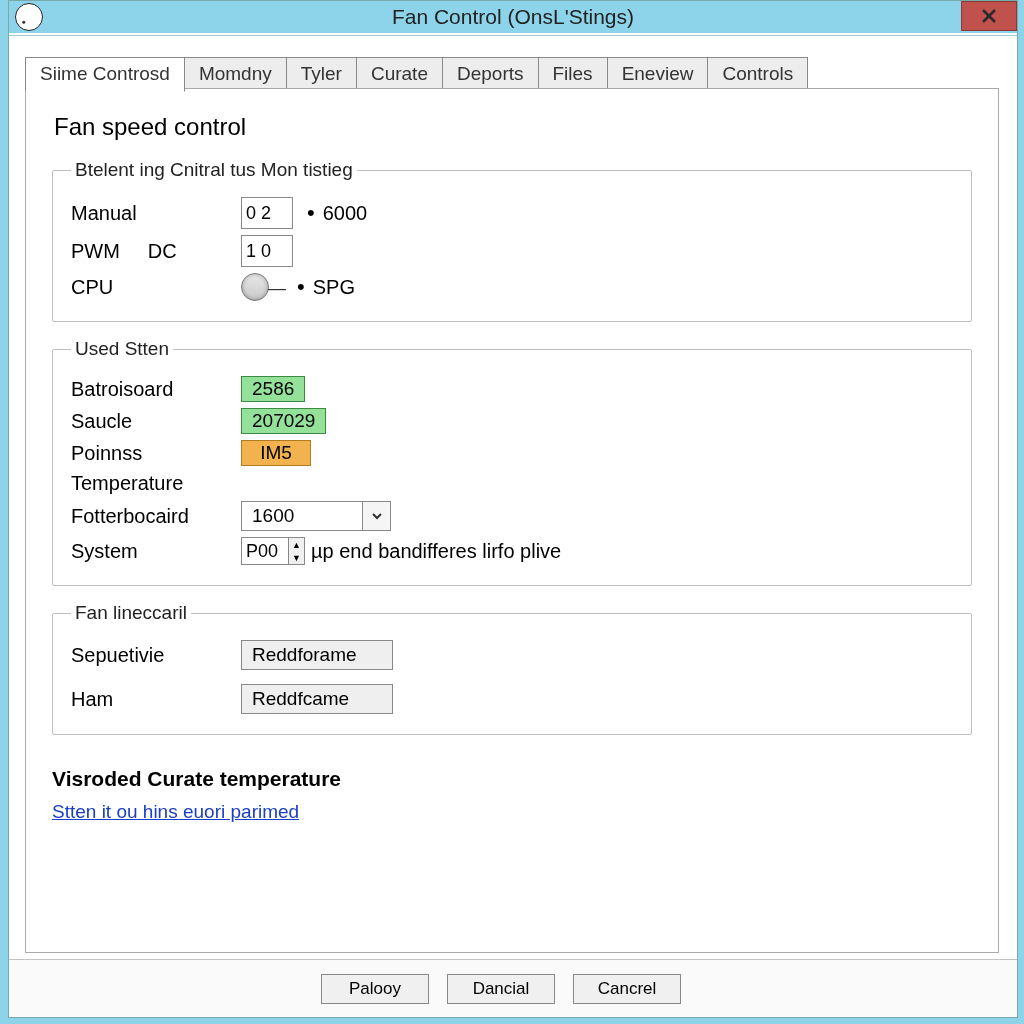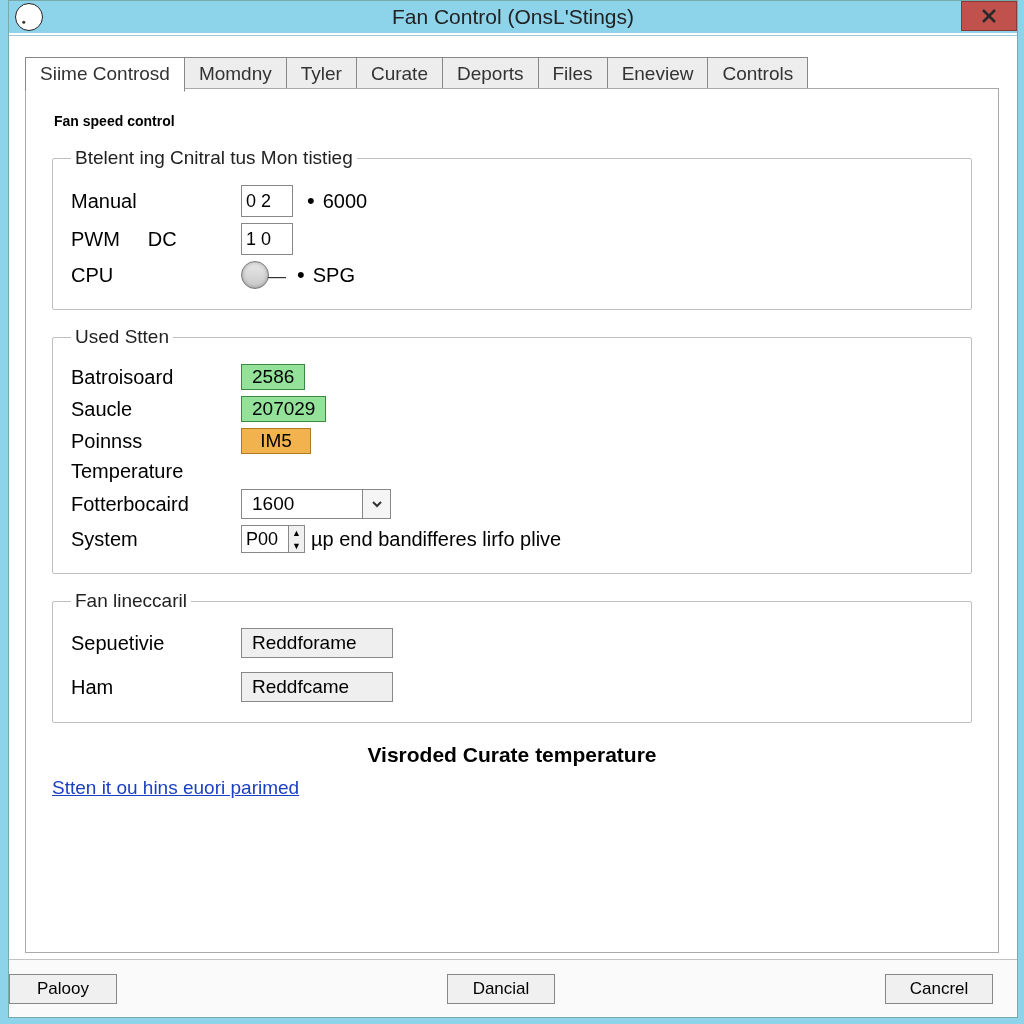--- a/index.html
+++ b/index.html
@@ -9,22 +9,22 @@
   .titlebar-icon { width: 28px; height: 28px; border-radius: 50%; background: #fff; border: 1px solid #222; margin-left: 6px; display:flex; align-items:center; justify-content:center; }
   .titlebar-icon svg { width: 18px; height: 18px; }
   .titlebar-title { position: absolute; left: 0; right: 0; text-align: center; font-size: 21px; color: #222; pointer-events: none; }
   .close-btn { position: absolute; right: 0; top: 0; width: 56px; height: 30px; background: #c0514d; border: 1px solid #8a3a38; display: flex; align-items: center; justify-content: center; cursor: pointer; }
   .close-btn svg { width: 16px; height: 16px; stroke: #2a2a2a; stroke-width: 2.5; }
   .client { position: absolute; left: 0; top: 34px; right: 0; bottom: 0; background: #fff; border-top: 1px solid #9fc8d6; }
   .tabstrip { display: flex; align-items: center; padding: 22px 0 0 16px; height: 54px; }
   .tab { border: 1px solid #888; background: #ededed; padding: 5px 14px 6px; font-size: 19px; color: #333; margin-right: -1px; cursor: pointer; position: relative; }
   .tab.active { background: #fff; border-bottom: 1px solid #fff; z-index: 2; }
   .tabpanel { position: absolute; left: 16px; right: 18px; top: 52px; bottom: 64px; border: 1px solid #aaa; background: #fff; padding: 18px 26px 8px; }
-  .heading { font-weight: 700; font-size: 14px; margin: 6px 0 18px 2px; }
-  .subheading { font-weight: 700; font-size: 21px; margin: 20px 0 6px 0; text-align: center; }
+  .heading { font-weight: 400; font-size: 24px; margin: 6px 0 18px 2px; }
+  .subheading { font-weight: 700; font-size: 21px; margin: 32px 0 6px 0; }
   fieldset { border: 1px solid #bfbfbf; border-radius: 2px; padding: 10px 18px 14px; margin-bottom: 16px; }
   legend { font-size: 19px; color: #222; padding: 0 4px; }
   .row { display: flex; align-items: center; margin: 6px 0; }
   .lbl { width: 170px; font-size: 20px; }
   .numbox { width: 52px; height: 32px; border: 1px solid #888; font-size: 18px; padding: 2px 4px; text-align: left; }
   .afterval { margin-left: 14px; font-size: 20px; display:inline-flex; align-items:center; }
   .dotbullet::before { content: "•"; margin-right: 8px; font-size: 22px; color: #000; }
   .slider-knob { width: 28px; height: 28px; border-radius: 50%; background: linear-gradient(#e9e9e9,#c8c8c8); border:1px solid #777; box-shadow: inset 0 0 4px rgba(0,0,0,.3); position:relative; }
   .slider-knob::after { content:"—"; position:absolute; right:-18px; top:4px; font-size:18px; color:#333; }
   .badge { display:inline-block; border:1px solid #555; padding:1px 10px; font-size:19px; min-width:56px; text-align:center; }
@@ -33,21 +33,21 @@
   .combo { display:inline-flex; align-items:stretch; border:1px solid #888; height:30px; background:#efefef; }
   .combo.white { background:#fff; }
   .combo .combo-text { padding:3px 10px; font-size:19px; min-width:150px; }
   .combo .combo-arrow { width:28px; border-left:1px solid #888; display:flex; align-items:center; justify-content:center; cursor:pointer; background:#f5f5f5; }
   .combo .combo-arrow svg { width:12px; height:12px; }
   .spinner { display:inline-flex; border:1px solid #888; height:28px; }
   .spinner input { border:none; width:46px; font-size:18px; padding:2px 4px; }
   .spinner .spin-btns { width:16px; display:flex; flex-direction:column; border-left:1px solid #888; }
   .spinner .spin-btns div { flex:1; display:flex; align-items:center; justify-content:center; font-size:9px; cursor:pointer; background:#f0f0f0; }
   .link { color:#1a3fc4; text-decoration:underline; font-size:19px; cursor:pointer; display:inline-block; margin-top:4px; }
-  .footer { position:absolute; left:0; right:0; bottom:0; height:58px; border-top:1px solid #c2c2c2; display:flex; justify-content:space-between; align-items:center; padding-right:24px; gap:18px; background:#fafafa; }
+  .footer { position:absolute; left:0; right:0; bottom:0; height:58px; border-top:1px solid #c2c2c2; display:flex; justify-content:center; align-items:center; padding-right:24px; gap:18px; background:#fafafa; }
   .btn { min-width:108px; height:30px; border:1px solid #888; background:#f0f0f0; font-size:17px; cursor:pointer; }
   .chevdown { fill:none; stroke:#333; stroke-width:2; }
 </style>
 </head>
 <body>
 
 <div class="window">
   <div class="titlebar">
     <div class="titlebar-icon">
       <svg viewBox="0 0 24 24">

